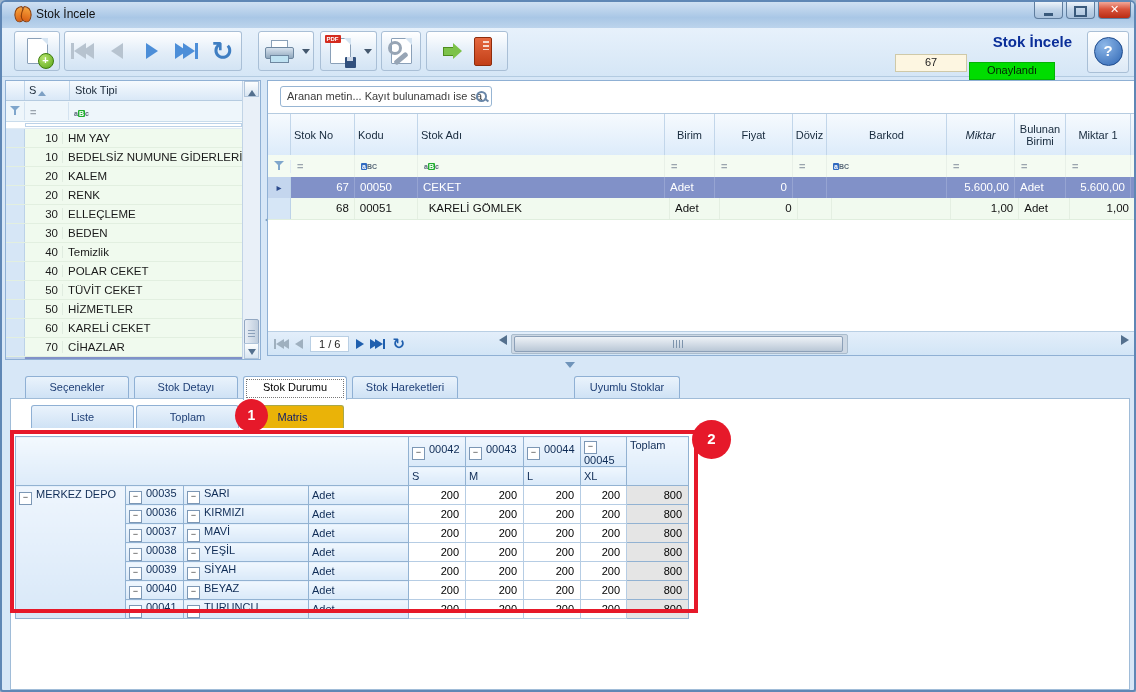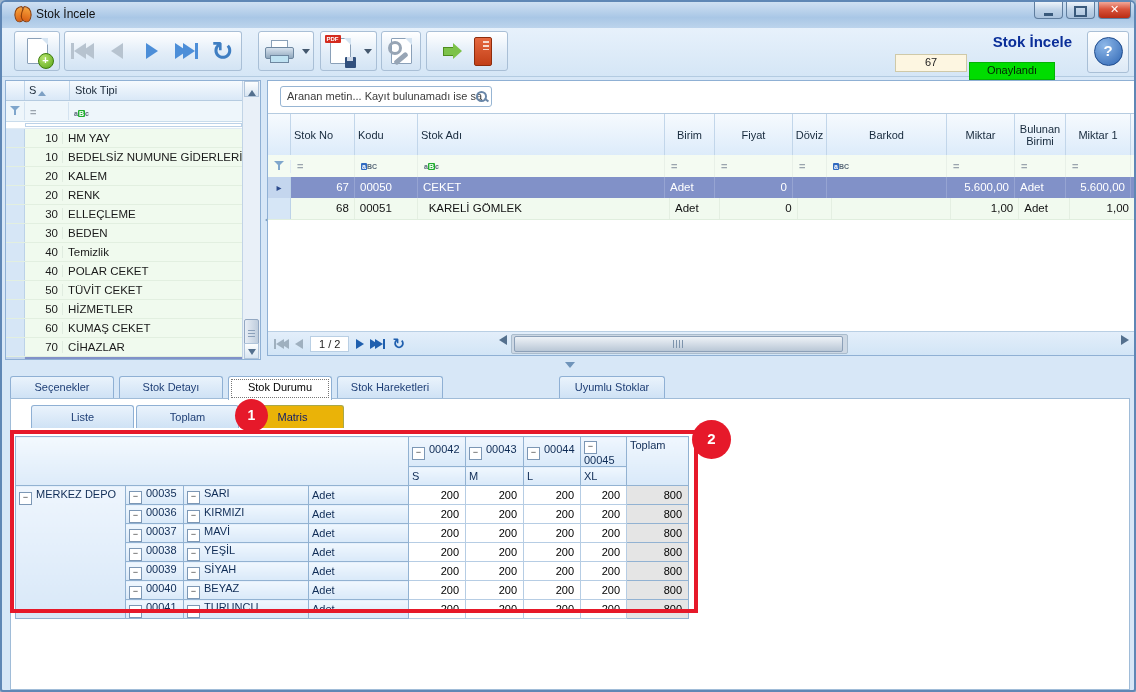--- a/index.html
+++ b/index.html
@@ -121,21 +121,21 @@
   .pageno{background:#fff;border:1px solid #b9cfe4;padding:1px 8px;margin:0 4px;color:#222;}
   .prefresh{color:#1f5fae;font-size:15px;font-weight:bold;margin-left:4px;}
   .hscroll-left{position:absolute;left:228px;width:13px;top:3px;height:16px;text-align:center;color:#54708e;}
   .hs-track{position:absolute;left:243px;top:2px;width:335px;height:18px;background:#cdd8e4;border:1px solid #aabccd;border-radius:2px;}
   .hs-thumb{position:absolute;left:2px;top:1px;width:327px;height:14px;background:linear-gradient(#eef2f7,#b9c7d6);border:1px solid #8ca0b8;border-radius:2px;}
   .hgrip{position:absolute;left:50%;top:3px;width:12px;height:8px;margin-left:-6px;background:repeating-linear-gradient(90deg,#7e94ac 0 1px,transparent 1px 3px);}
   .hs-right{position:absolute;right:6px;top:3px;color:#54708e;}
   
   .divider-arrow{position:absolute;left:563px;top:360px;width:0;height:0;border:5px solid transparent;border-top:6px solid #6f94ba;}
   
-  .main-tabs{position:absolute;left:8px;top:374px;height:23px;display:flex;gap:5px;}
+  .main-tabs{position:absolute;left:23px;top:374px;height:23px;display:flex;gap:5px;}
   .tab{height:22px;border:1px solid #8fb0d4;border-bottom:none;border-radius:3px 3px 0 0;background:linear-gradient(#eaf3fc,#cfe2f5);color:#1f3f76;font-size:11px;text-align:center;line-height:21px;padding:0 10px;box-sizing:border-box;}
   .tab.active{background:#fff;color:#000;position:relative;height:24px;z-index:3;}
   .tab.active::after{content:"";position:absolute;left:2px;right:2px;top:2px;bottom:2px;border:1px dotted #777;}
   .content-panel{position:absolute;left:8px;top:396px;width:1120px;height:292px;background:#fff;border:1px solid #a0bcd8;box-sizing:border-box;}
   .sub-tabs{position:absolute;left:0px;top:6px;height:24px;display:flex;gap:2px;padding-left:20px;}
   .subtab{width:103px;height:23px;border:1px solid #8fb0d4;border-bottom:none;border-radius:3px 3px 0 0;background:linear-gradient(#eaf3fc,#cfe2f5);color:#1f3f76;font-size:11px;text-align:center;line-height:22px;box-sizing:border-box;}
   .subtab.active{background:#eab308;color:#101c6a;border-color:#a8a84a;}
   
   .mx{position:absolute;left:4px;top:37px;border-collapse:collapse;font-size:11px;color:#0f2c56;}
   .mx td{border:1px solid #92b2d2;height:19px;padding:0 3px;box-sizing:border-box;}
@@ -311,21 +311,21 @@
           <div class="nm">TÜVİT CEKET</div>
         </div>
         <div class="lrow">
           <div class="ind"></div>
           <div class="no">50</div>
           <div class="nm">HİZMETLER</div>
         </div>
         <div class="lrow">
           <div class="ind"></div>
           <div class="no">60</div>
-          <div class="nm">KUMAŞ CEKET</div>
+          <div class="nm">KARELİ CEKET</div>
         </div>
         <div class="lrow">
           <div class="ind"></div>
           <div class="no">70</div>
           <div class="nm">CİHAZLAR</div>
         </div>
         <div class="lrow sel">
           <div class="ind">▸</div>
         </div>
       </div>
@@ -346,21 +346,21 @@
     </div>
     <div class="ghead" id="grid-head">
       <div class="gh-ind"></div>
     <div class="gh-cell left" style="width: 64px;">Stok No</div>
         <div class="gh-cell left" style="width: 63px;">Kodu</div>
         <div class="gh-cell left" style="width: 247px;">Stok Adı</div>
         <div class="gh-cell" style="width: 50px; text-align: center;">Birim</div>
         <div class="gh-cell" style="width: 78px;">Fiyat</div>
         <div class="gh-cell" style="width: 34px;">Döviz</div>
         <div class="gh-cell" style="width: 120px;">Barkod</div>
-        <div class="gh-cell" style="width: 68px;">Miktar</div>
+        <div class="gh-cell" style="width: 68px; font-style: italic;">Miktar</div>
         <div class="gh-cell" style="width: 51px;">Bulunan Birimi</div>
         <div class="gh-cell" style="width: 65px;">Miktar 1</div>
       </div>
     <div class="gfilter" id="grid-filter">
       <div class="gf-ind"><span class="funnel"></span></div>
     <div class="gf-cell" style="width: 64px;">
           <span class="eq">=</span>
         </div>
         <div class="gf-cell" style="width: 63px;">
           <span class="abc"><b class="blue">a</b>BC</span>
@@ -420,21 +420,21 @@
       </div>
     <div class="pager">
       <span class="pbtn pg-dis" style="margin-left:6px;">
           <span class="pbar"></span>
           <span class="ptri-l"></span>
           <span class="ptri-l" style="margin-left:-3px;"></span>
         </span>
       <span class="pbtn pg-dis">
           <span class="ptri-l"></span>
         </span>
-      <span class="pageno">1 / 2</span>
+      <span class="pageno">1 / 6</span>
       <span class="pbtn pg-en">
           <span class="ptri-r"></span>
         </span>
       <span class="pbtn pg-en">
           <span class="ptri-r"></span>
           <span class="ptri-r" style="margin-left:-3px;"></span>
           <span class="pbar"></span>
         </span>
       <span class="prefresh">↻</span>
       <span class="hscroll-left"><span class="ptri-l" style="display:inline-block;"></span></span>

